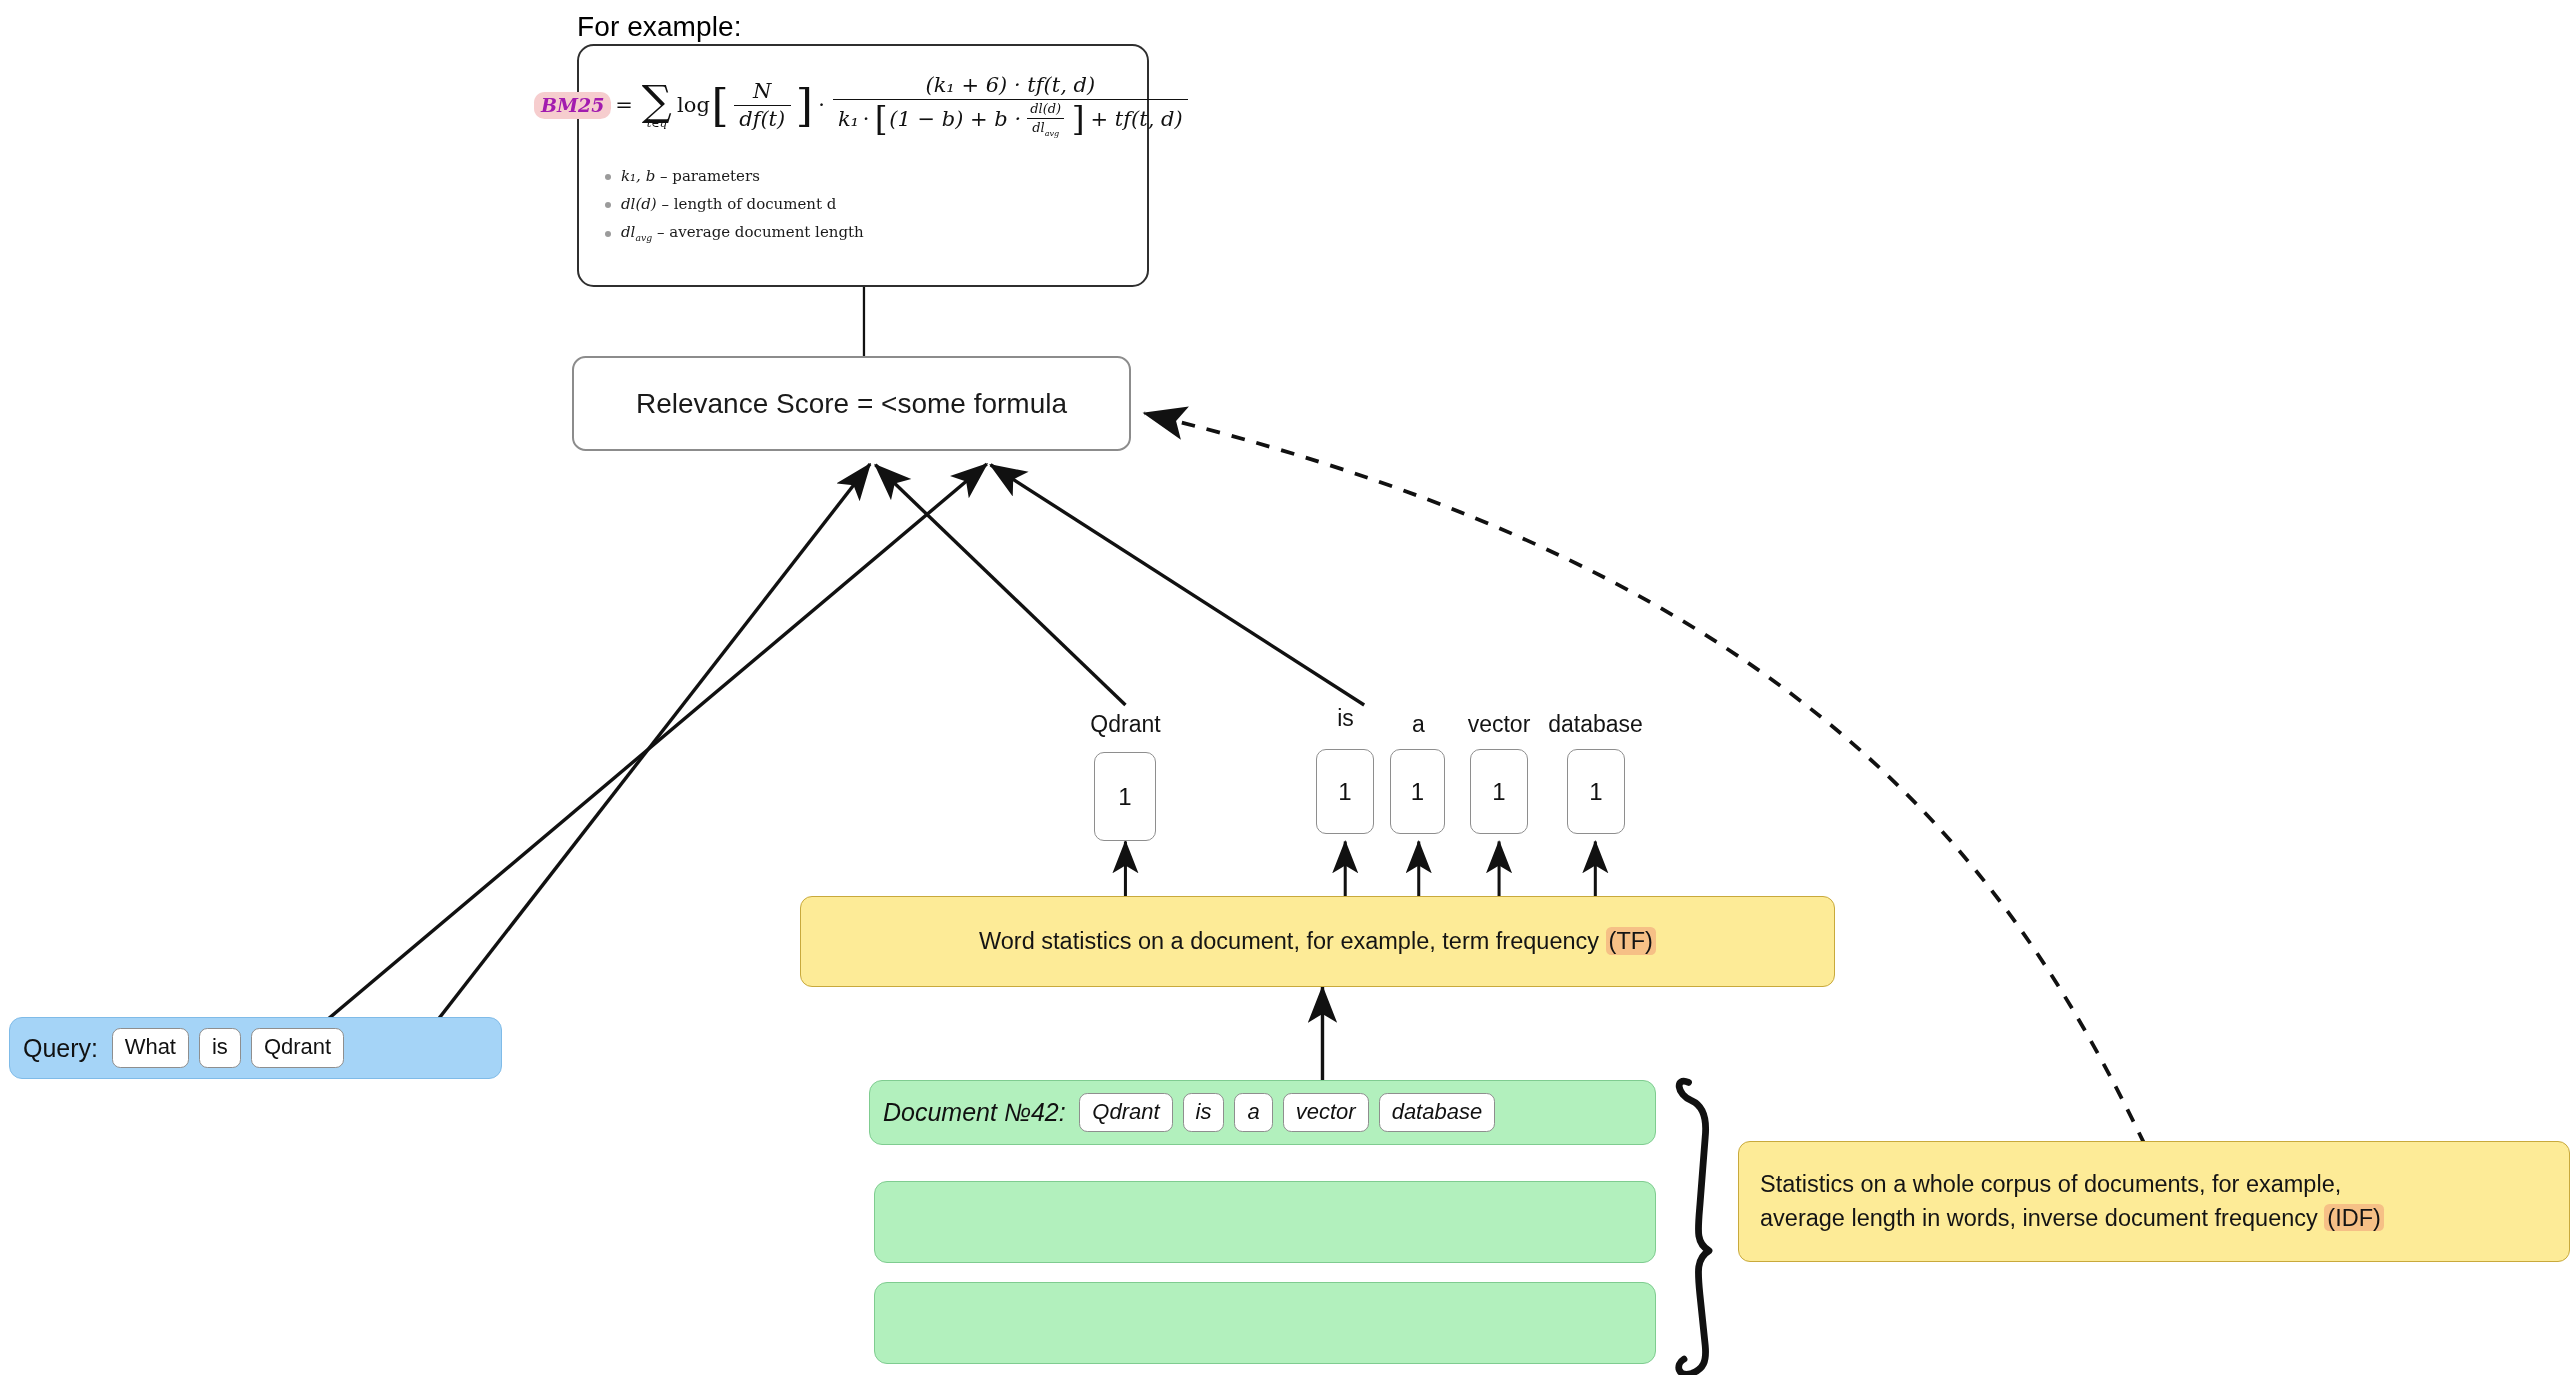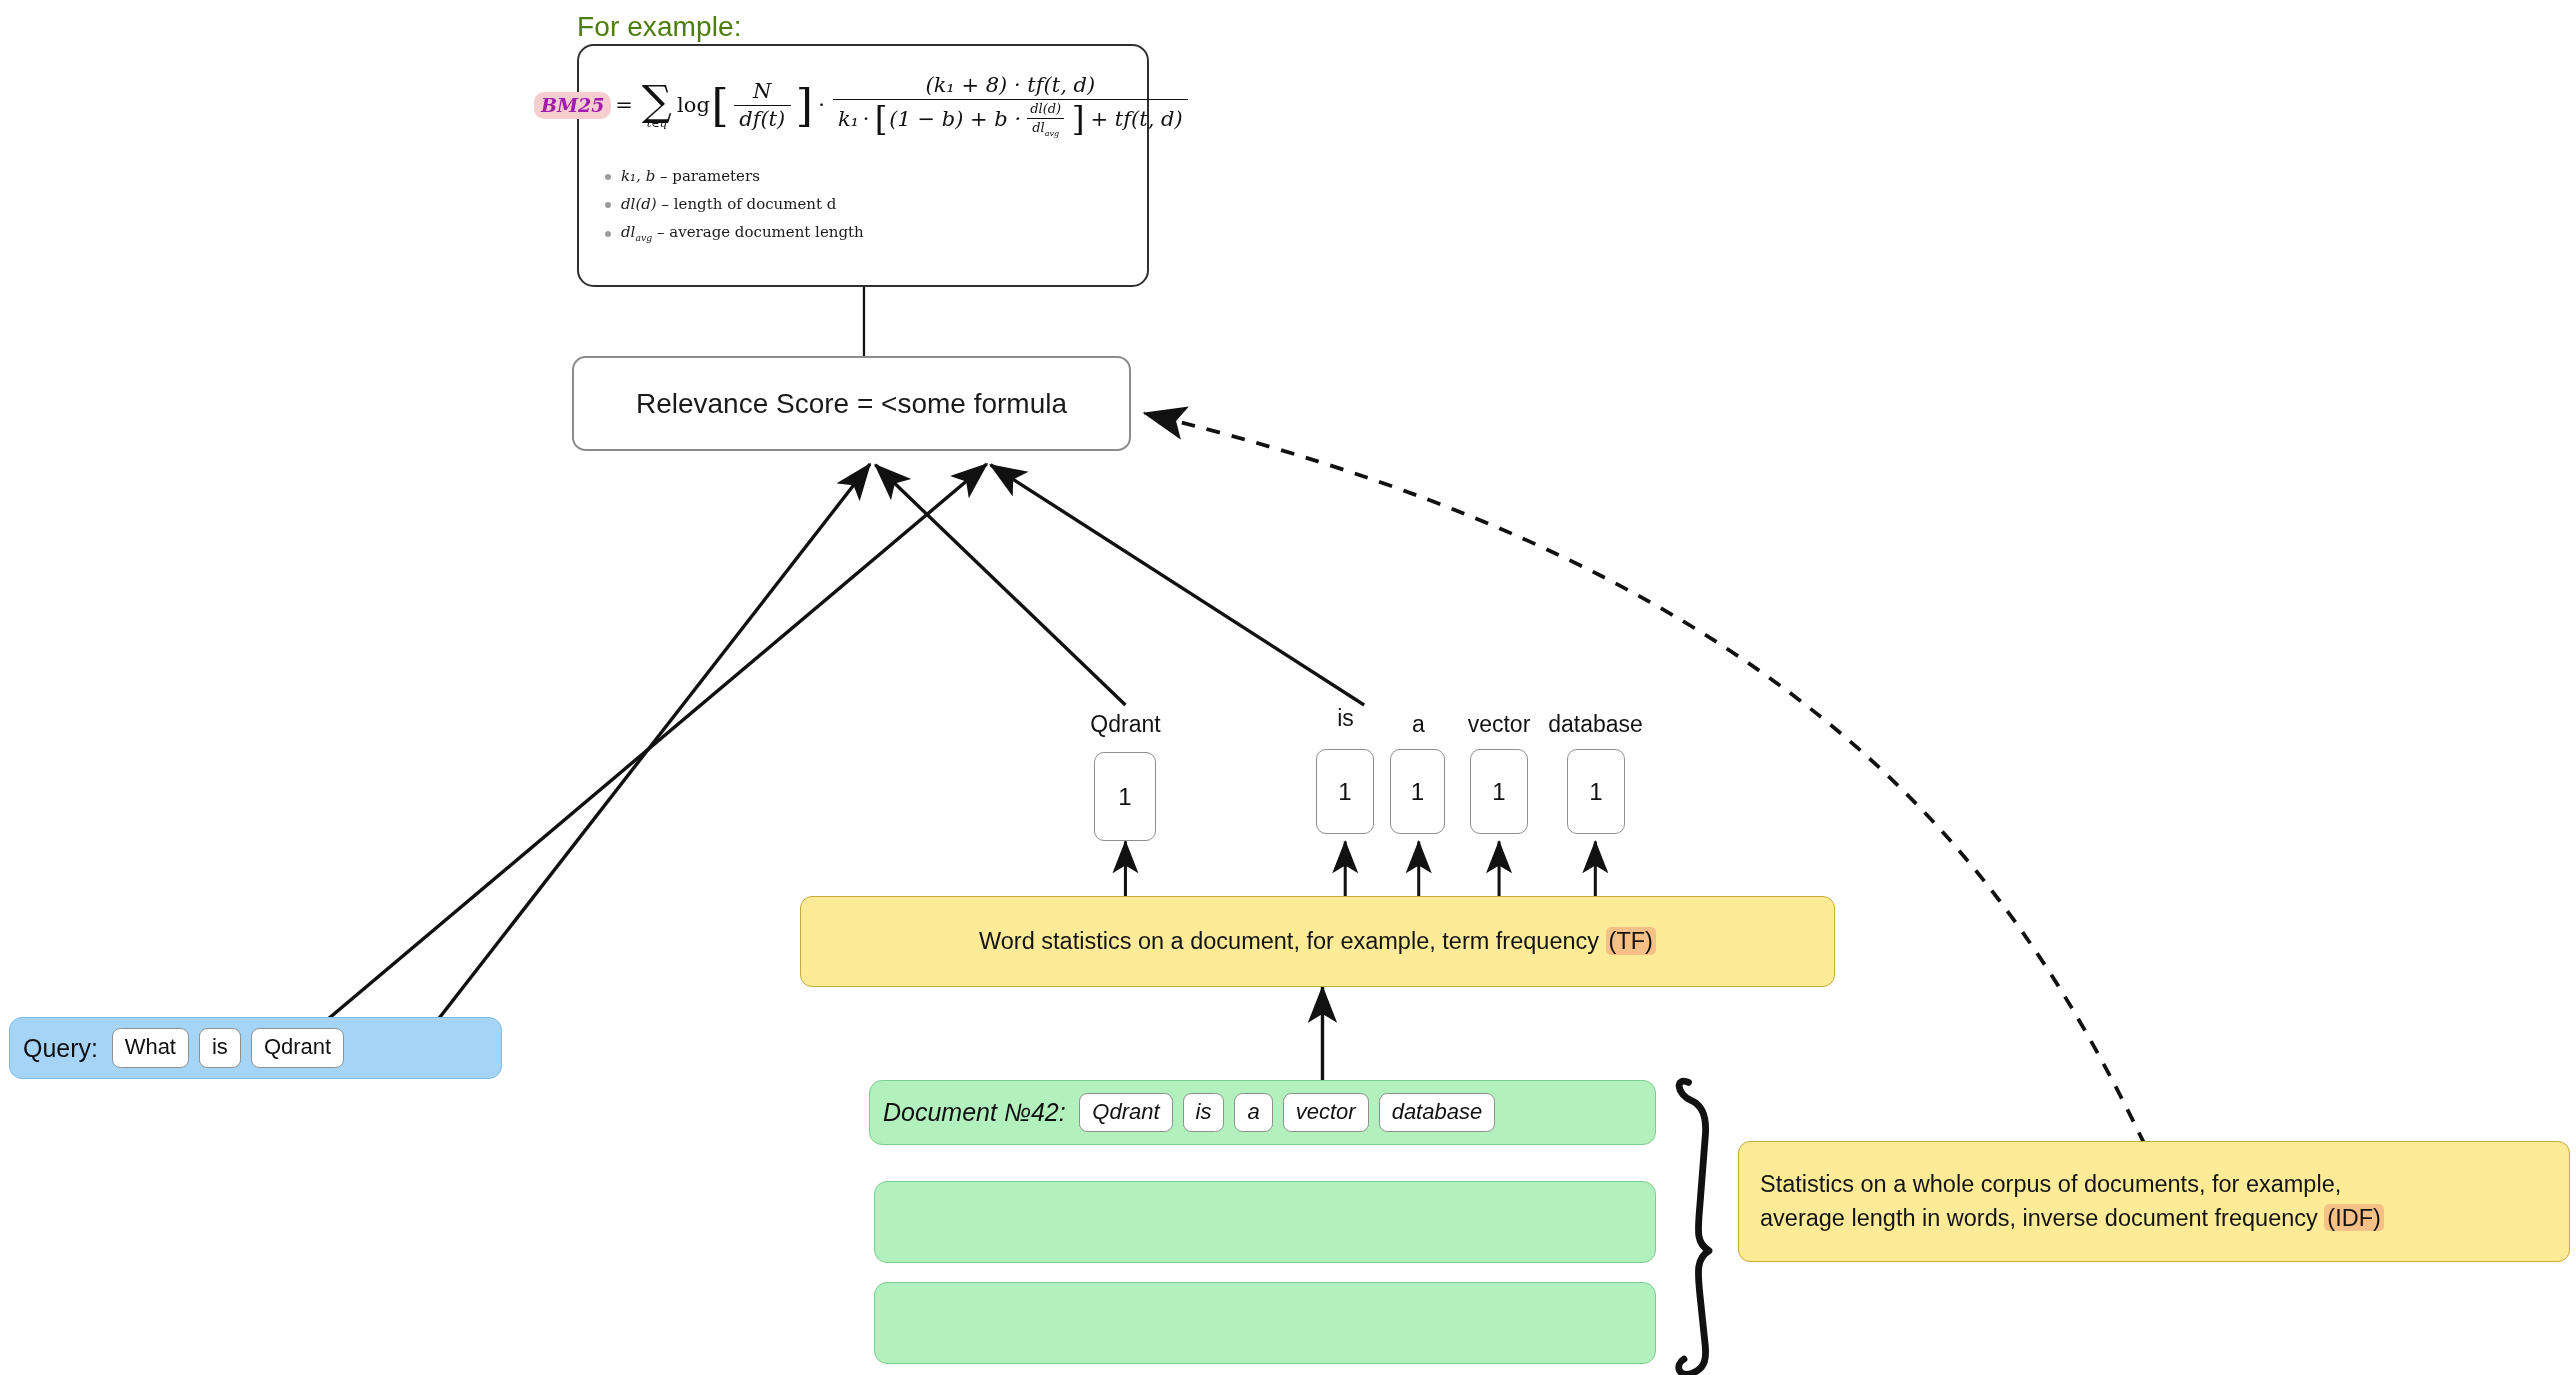--- a/index.html
+++ b/index.html
@@ -29,21 +29,21 @@
   }
   .node {
     position: absolute;
     z-index: 2;
     box-sizing: border-box;
   }
 
   
   .caption {
     font-size: 28px;
-    color: #4d7c0f;
+    color: #000000;
     white-space: nowrap;
     letter-spacing: 0.1px;
   }
 
   
   .formula-card {
     background: #ffffff;
     border: 2.3px solid #2f2f2f;
     border-radius: 16.7px;
     box-sizing: border-box;
@@ -295,21 +295,21 @@
         <span class="brk">[</span>
         <span class="frac">
           <span class="num mi">N</span>
           <span class="den mi">df(t)</span>
         </span>
         <span class="brk">]</span>
 
         <span class="op">·</span>
 
         <span class="frac">
-          <span class="num mi">(k₁ + 8) · tf(t, d)</span>
+          <span class="num mi">(k₁ + 6) · tf(t, d)</span>
           <span class="den">
             <span style="display:inline-flex;align-items:center;text-align:right;">
               <span class="mi">k₁</span>
               <span class="op">·</span>
               <span class="brk sm">[</span>
               <span class="mi">(1 − b) + b ·</span>
               <span class="frac small">
                 <span class="num mi">dl(d)</span>
                 <span class="den mi"><span>dl</span><span class="sup">avg</span></span>
               </span>

